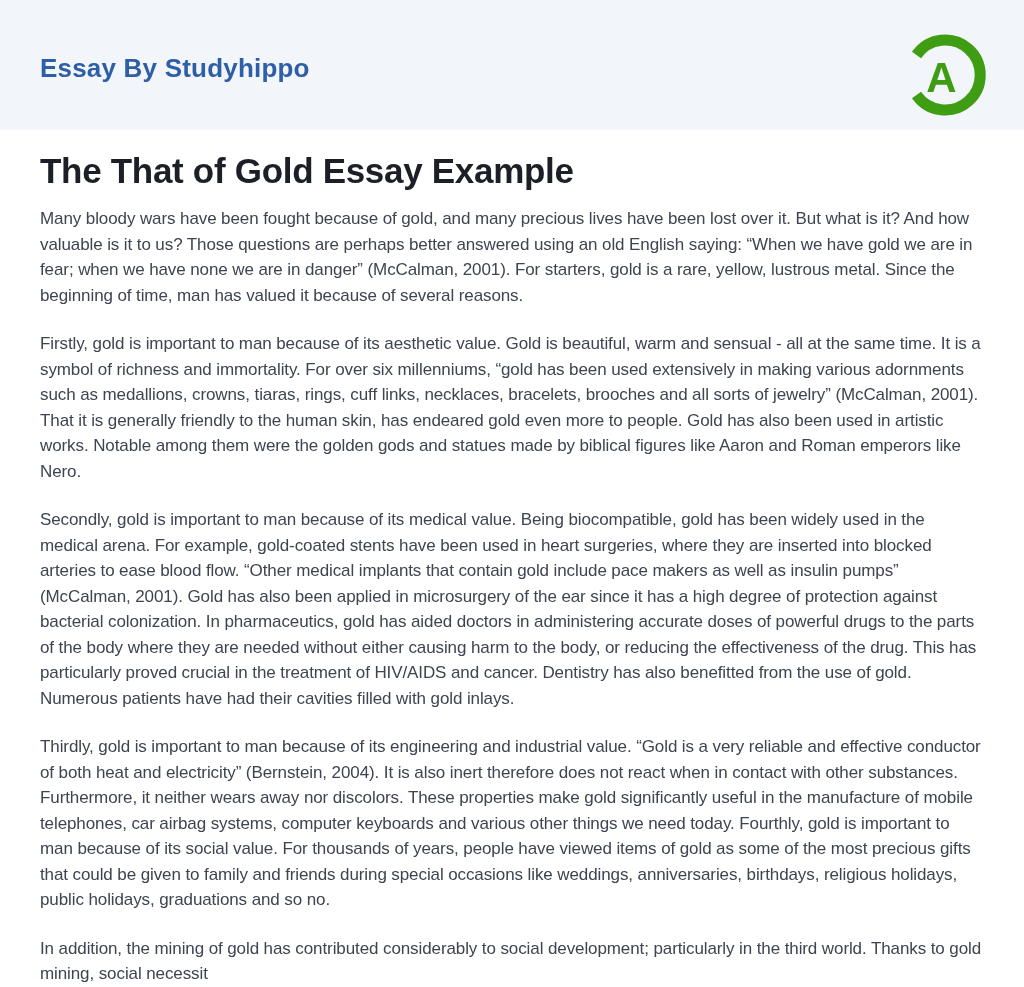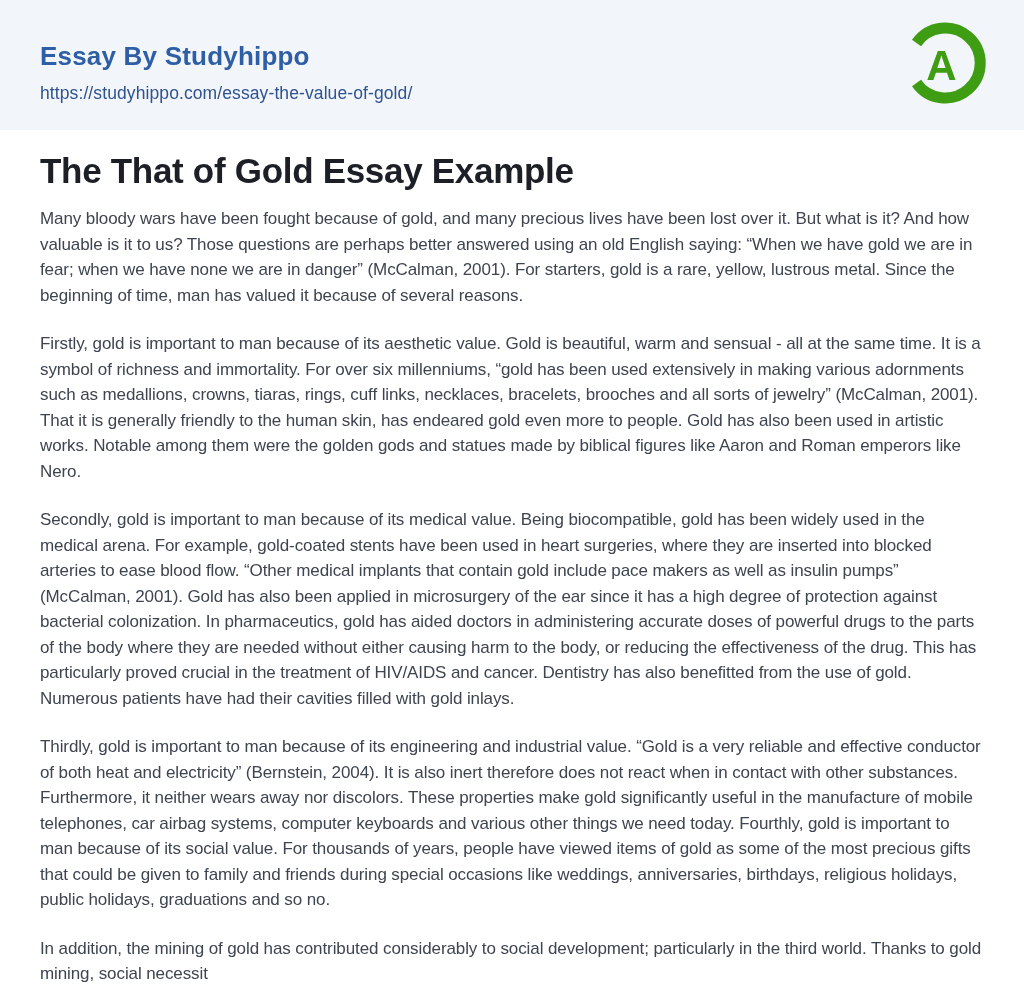--- a/index.html
+++ b/index.html
@@ -7,21 +7,21 @@
     width: 1024px;
     background: #ffffff;
     font-family: "Liberation Sans", "DejaVu Sans", sans-serif;
   }
   body { height: 987px; overflow: hidden; }
 
   .page-header {
     width: 100%;
     height: 130px;
     background: #f2f5f9;
-    padding: 36px 38px 0 40px;
+    padding: 48px 38px 0 40px;
     display: flex;
     justify-content: space-between;
     align-items: flex-start;
   }
   .header-text { padding-top: 6px; }
   .site-label {
     color: #2d5ea6;
     font-size: 26px;
     font-weight: 700;
     letter-spacing: 0.2px;
@@ -73,21 +73,20 @@
     letter-spacing: -0.1px;
     margin-bottom: 23px;
   }
 </style>
 </head>
 <body>
 
 <header class="page-header">
   <div class="header-text">
     <div class="site-label">Essay By Studyhippo</div>
-    <a class="page-url" href="#">https://studyhippo.com/essay-the-value-of-gold/</a>
   </div>
   <div class="logo">
     <svg width="82" height="82" viewBox="0 0 82 82">
       <path d="M 12.5 21.0 A 35 35 0 1 1 12.5 61.0" fill="none" stroke="#3f9d13" stroke-width="11" stroke-linecap="butt"></path>
     </svg>
     <span class="logo-letter">A</span>
   </div>
 </header>
 
 <main class="content">

